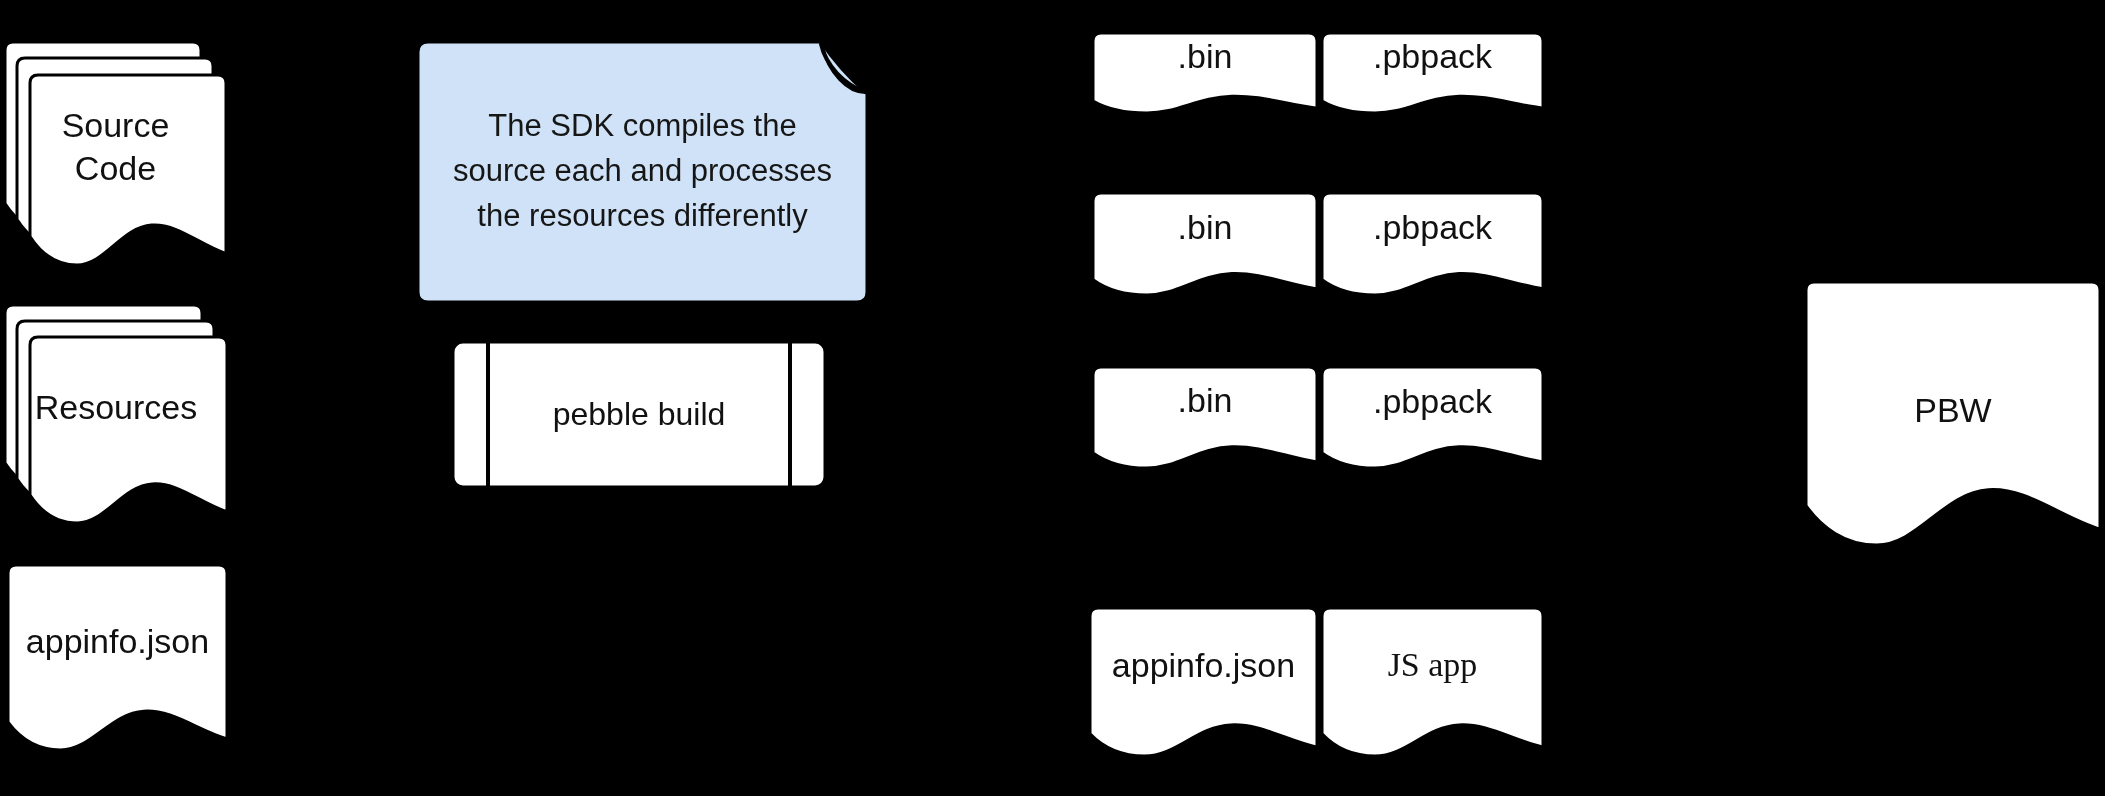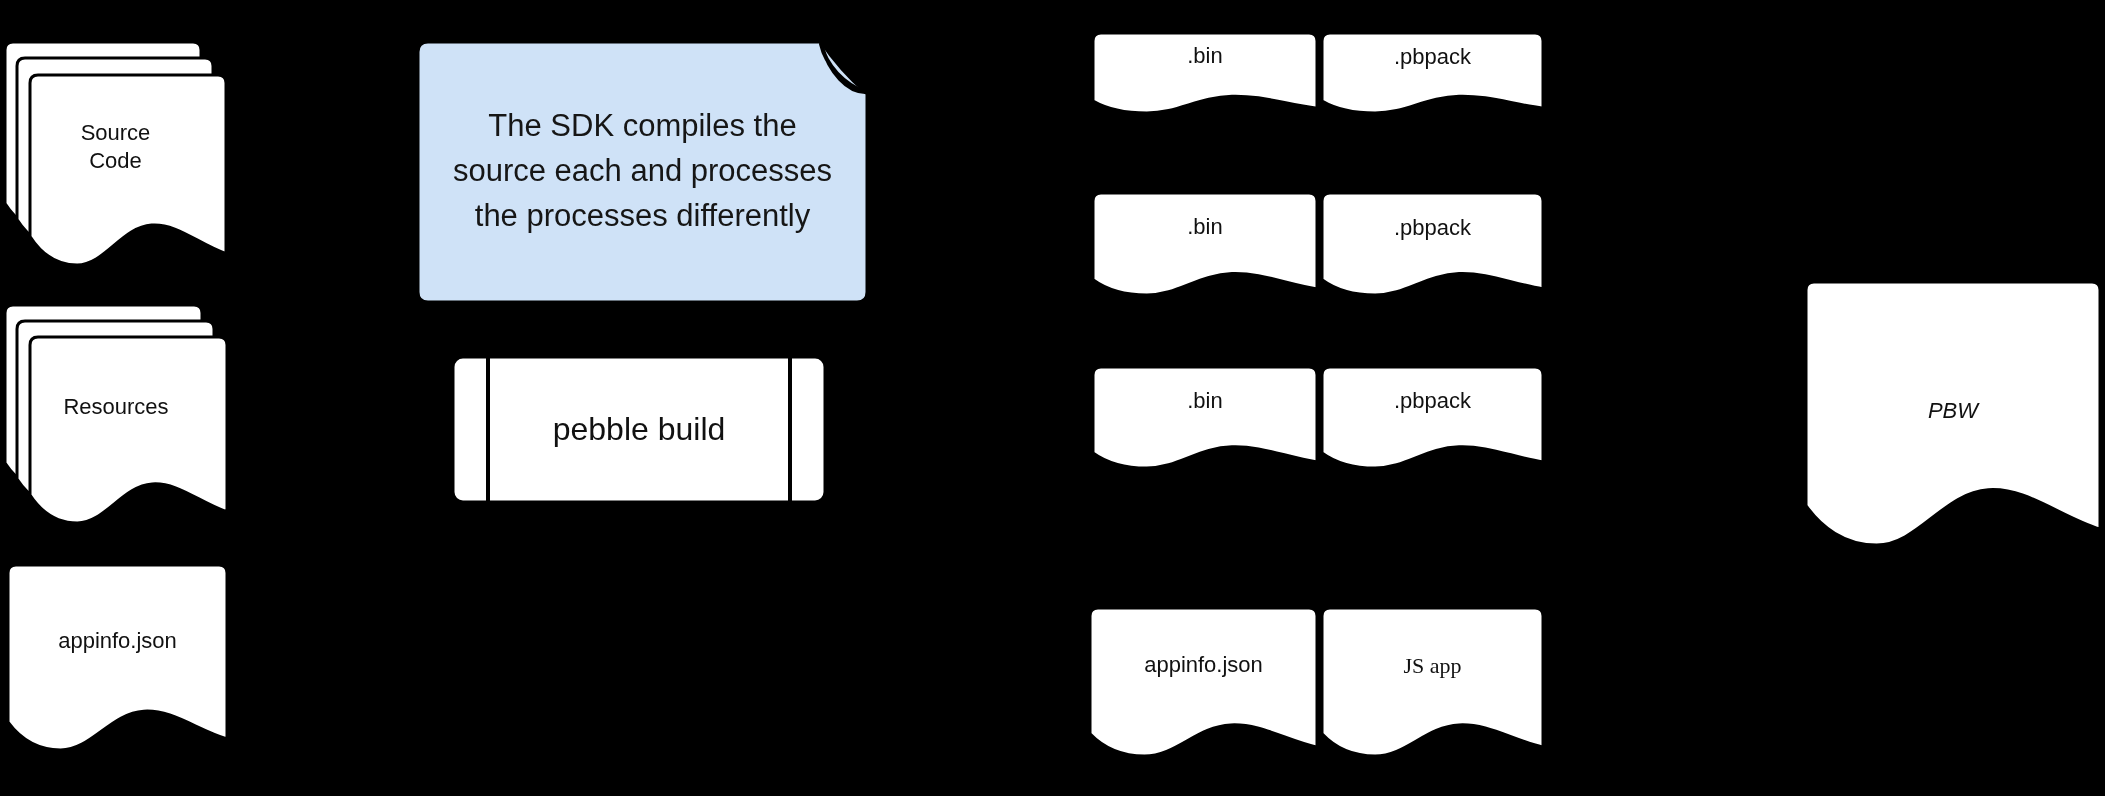--- a/index.html
+++ b/index.html
@@ -7,21 +7,21 @@
     position:relative;width:2105px;height:796px;overflow:hidden;
     background:var(--bg,#000);
     font-family:"Liberation Sans","DejaVu Sans",sans-serif;
   }
   .abs{position:absolute;}
   svg{display:block;overflow:visible;}
   .doc-fill{fill:var(--doc-fill,#fff);stroke:var(--stroke,#000);stroke-width:3;}
   .back-fill{fill:var(--doc-fill,#fff);stroke:var(--stroke,#000);stroke-width:3;}
   .doc-label{
     position:absolute;inset:0;display:flex;align-items:center;justify-content:center;
-    text-align:center;color:var(--text,#111);font-size:22px;line-height:1.26;
+    text-align:center;color:var(--text,#111);font-size:34px;line-height:1.26;
     padding-bottom:15%;white-space:pre-line;pointer-events:none;
   }
   .stack-label{padding-bottom:6%;}
   .pbw-label{padding-bottom:2%;}
   .note-text{
     position:absolute;inset:0;display:flex;flex-direction:column;align-items:center;
     justify-content:center;text-align:center;color:#161616;font-size:31px;line-height:45px;
     padding:6px 10px 10px 10px;pointer-events:none;
   }
   .process-label{
@@ -69,25 +69,25 @@
   </div>
 
   <div class="abs" style="left:418px;top:42px;width:449px;height:260px;">
     <svg width="449" height="260" viewBox="0 0 449 260">
       <path d="M 10 0 L 403 0 C 415 18 431 36 449 52 L 449 250 Q 449 260 439 260 L 10 260 Q 0 260 0 250 L 0 10 Q 0 0 10 0 Z" stroke="#000" stroke-width="3" stroke-linejoin="round" fill="#cfe2f7"></path>
       <path d="M 403 2 C 408 24 426 42 447 50 C 430 50 412 32 403 2 Z" stroke="#000" stroke-width="4" stroke-linejoin="round" fill="#9fb4c9"></path>
     </svg>
     <div class="note-text">
       <div>The SDK compiles the</div>
       <div>source each and processes</div>
-      <div>the processes differently</div>
+      <div>the resources differently</div>
     </div>
   </div>
 
-  <div class="abs" style="left:453px;top:357px;width:372px;height:145px;">
+  <div class="abs" style="left:453px;top:342px;width:372px;height:145px;">
     <svg width="372" height="145" viewBox="0 0 372 145">
       <rect x="0" y="0" width="372" height="145" rx="10" fill="var(--doc-fill,#fff)" stroke="#000" stroke-width="3"></rect>
       <line x1="35" y1="0" x2="35" y2="145" stroke="#000" stroke-width="4"></line>
       <line x1="337" y1="0" x2="337" y2="145" stroke="#000" stroke-width="4"></line>
     </svg>
     <div class="process-label">pebble build</div>
   </div>
 
   <div class="abs" style="left:1093px;top:33px;width:224px;height:80px;">
     <svg width="224" height="80" viewBox="0 0 224 80">
@@ -134,20 +134,20 @@
       </svg>
     <div class="doc-label">appinfo.json</div>
   </div>
   <div class="abs" style="left:1322px;top:608px;width:221px;height:148px;font-family:Liberation Serif, serif;">
     <svg width="221" height="148" viewBox="0 0 221 148">
         <path class="doc-fill" d="M 8 0 L 213 0 Q 221 0 221 8 L 221 139.12 C 190.06 131.72 165.75 115.44 137.02 116.92 C 103.86999999999999 118.4 83.98 148 53.04 148 C 28.73 148 11.05 137.64000000000001 0 125.8 L 0 8 Q 0 0 8 0 Z"></path>
       </svg>
     <div class="doc-label">JS app</div>
   </div>
 
-  <div class="abs" style="left:1806px;top:282px;width:294px;height:263px;font-style:italic;">
+  <div class="abs" style="left:1806px;top:282px;width:294px;height:263px;">
     <svg width="294" height="263" viewBox="0 0 294 263">
         <path class="doc-fill" d="M 8 0 L 286 0 Q 294 0 294 8 L 294 247.22 C 252.84 234.07 220.5 205.14000000000001 182.28 207.77 C 138.17999999999998 210.4 111.72 263 70.56 263 C 38.22 263 14.700000000000001 244.59 0 223.54999999999998 L 0 8 Q 0 0 8 0 Z"></path>
       </svg>
     <div class="doc-label pbw-label">PBW</div>
   </div>
 
 </div>
 
 </body></html>

